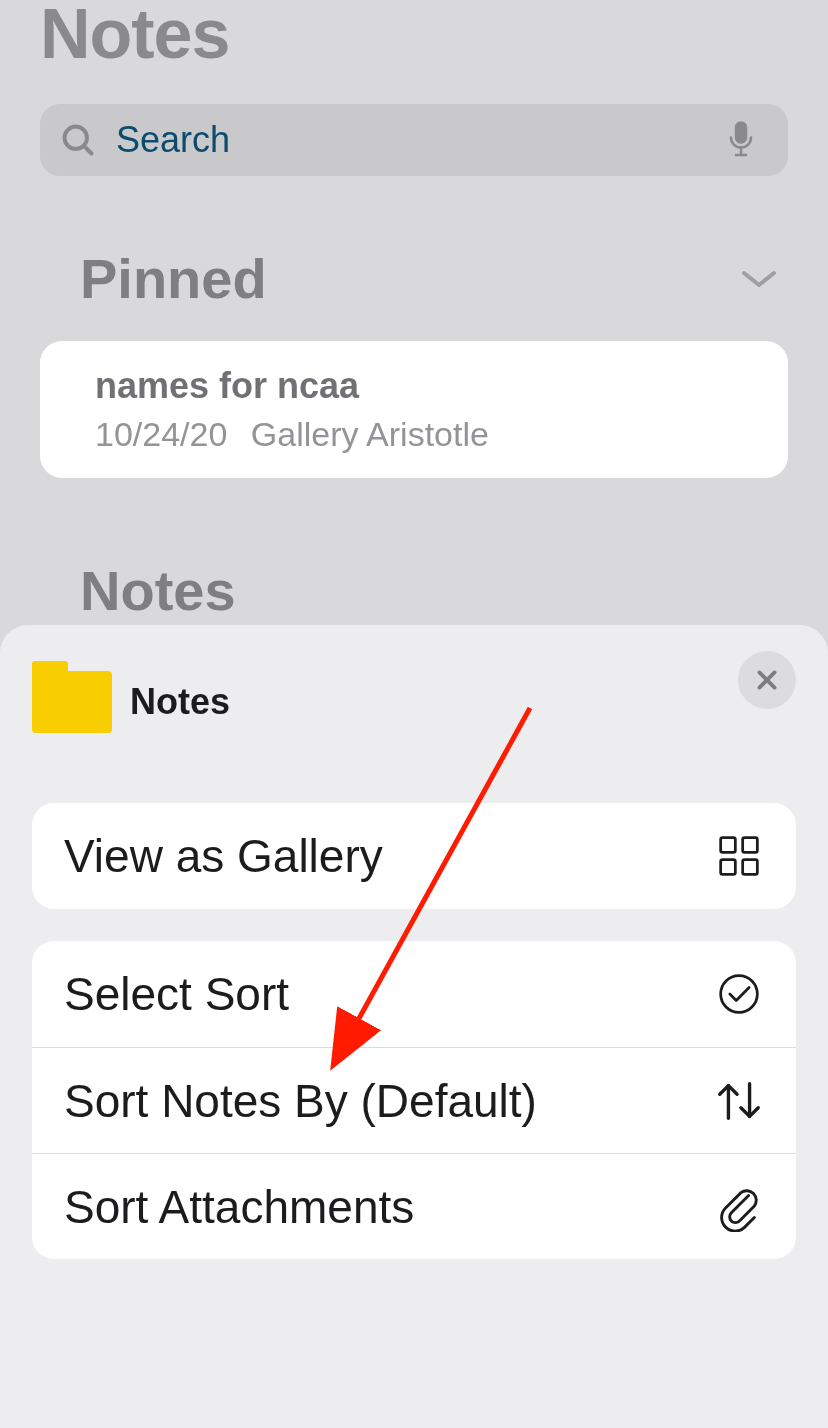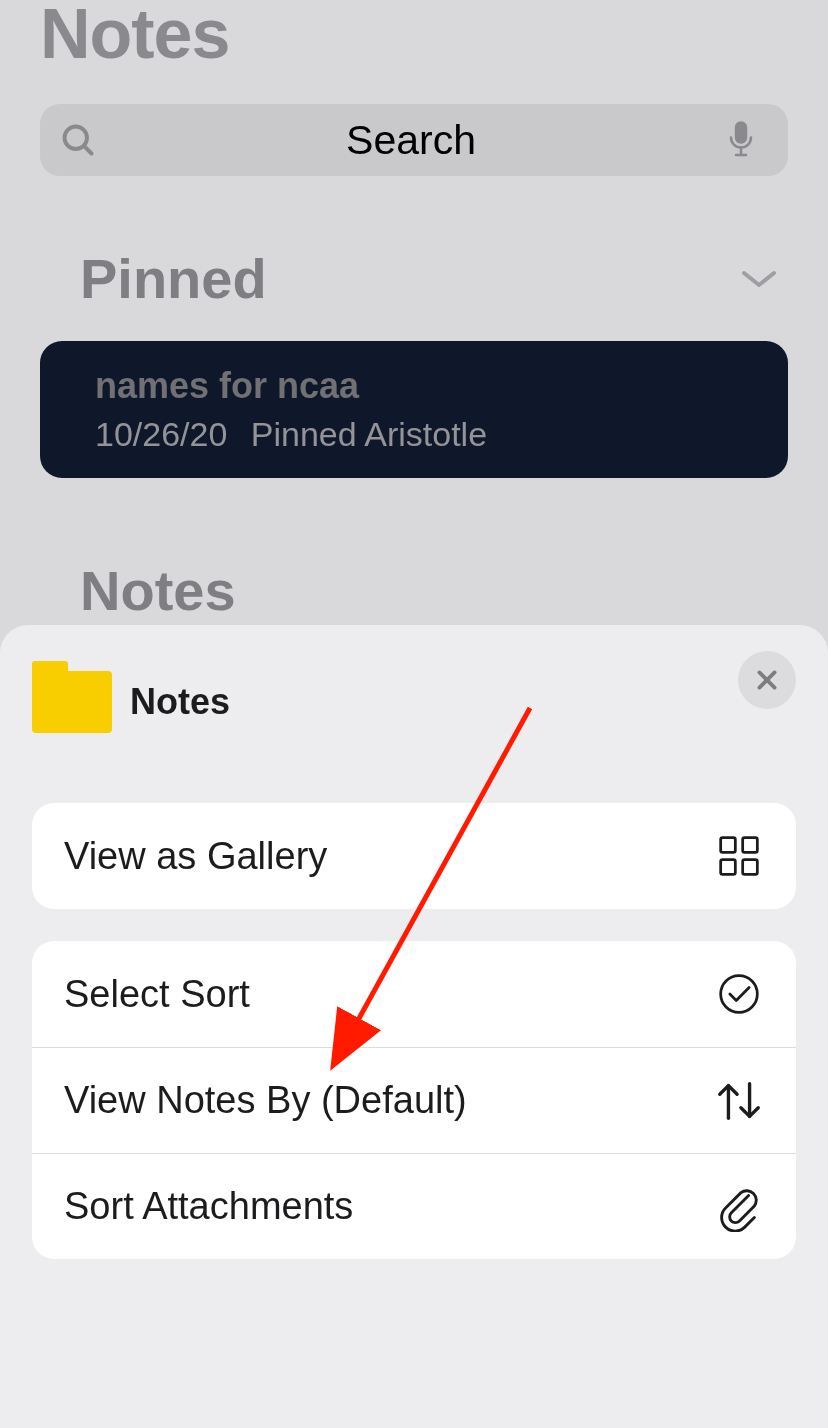--- a/index.html
+++ b/index.html
@@ -30,40 +30,39 @@
     height: 72px;
     border-radius: 20px;
     background: #c9c9cc;
     display: flex;
     align-items: center;
     padding: 0 32px 0 20px;
     gap: 20px;
   }
   .search-bar .placeholder {
     flex: 1;
-    font-size: 41px;
-    color: #000000;
-    text-align: center;
+    font-size: 36px;
+    color: #0c4a6e;
   }
 
   .section-header {
     display: flex;
     align-items: center;
     justify-content: space-between;
     margin-top: 70px;
     padding: 0 10px 0 40px;
   }
   .section-header .section-title {
     font-size: 56px;
     font-weight: 700;
     color: #7f7f83;
   }
 
   .card {
-    background: #0f172a;
+    background: #ffffff;
     border-radius: 22px;
     margin-top: 30px;
     padding: 24px 55px;
   }
   .card .note-title {
     font-size: 36px;
     font-weight: 700;
     color: #717175;
   }
   .card .note-sub {
@@ -134,21 +133,21 @@
     display: flex;
     align-items: center;
     justify-content: space-between;
     padding: 0 32px;
     height: 106px;
   }
   .menu-group .menu-item + .menu-item {
     border-top: 1px solid #dcdcde;
   }
   .menu-item .label {
-    font-size: 38px;
+    font-size: 46px;
     color: #1c1c1e;
   }
   .menu-item .icon-slot {
     width: 50px; height: 50px;
     display: flex; align-items: center; justify-content: center;
   }
 
   
   .annotation {
     position: absolute;
@@ -188,22 +187,22 @@
     <span>
       <svg width="38" height="24" viewBox="0 0 38 24" fill="none" stroke="#9f9fa3" stroke-width="4" stroke-linecap="round" stroke-linejoin="round">
         <polyline points="4,6 19,18 34,6"></polyline>
       </svg>
     </span>
   </div>
 
   <div class="card">
     <div class="note-title">names for ncaa</div>
     <div class="note-sub">
-      <span class="date">10/26/20</span>
-      <span>Pinned Aristotle</span>
+      <span class="date">10/24/20</span>
+      <span>Gallery Aristotle</span>
     </div>
   </div>
 
   <div class="section-header second">
     <div class="section-title">Notes</div>
   </div>
 
   <div class="card">
     <div class="note-title">Grocery list</div>
   </div>
@@ -241,21 +240,21 @@
     <div class="menu-item">
       <span class="label">Select Sort</span>
       <span class="icon-slot">
         <svg width="44" height="44" viewBox="0 0 48 48" fill="none" stroke="#1c1c1e" stroke-width="3" stroke-linecap="round" stroke-linejoin="round">
           <circle cx="24" cy="24" r="20"></circle>
           <polyline points="14,24 21,31 35,17"></polyline>
         </svg>
       </span>
     </div>
     <div class="menu-item">
-      <span class="label">View Notes By (Default)</span>
+      <span class="label">Sort Notes By (Default)</span>
       <span class="icon-slot">
         <svg width="50" height="48" viewBox="0 0 52 48" fill="none" stroke="#1c1c1e" stroke-width="3.5" stroke-linecap="round" stroke-linejoin="round">
           <line x1="15" y1="42" x2="15" y2="8"></line>
           <polyline points="6,17 15,8 24,17"></polyline>
           <line x1="37" y1="6" x2="37" y2="40"></line>
           <polyline points="28,31 37,40 46,31"></polyline>
         </svg>
       </span>
     </div>
     <div class="menu-item">

